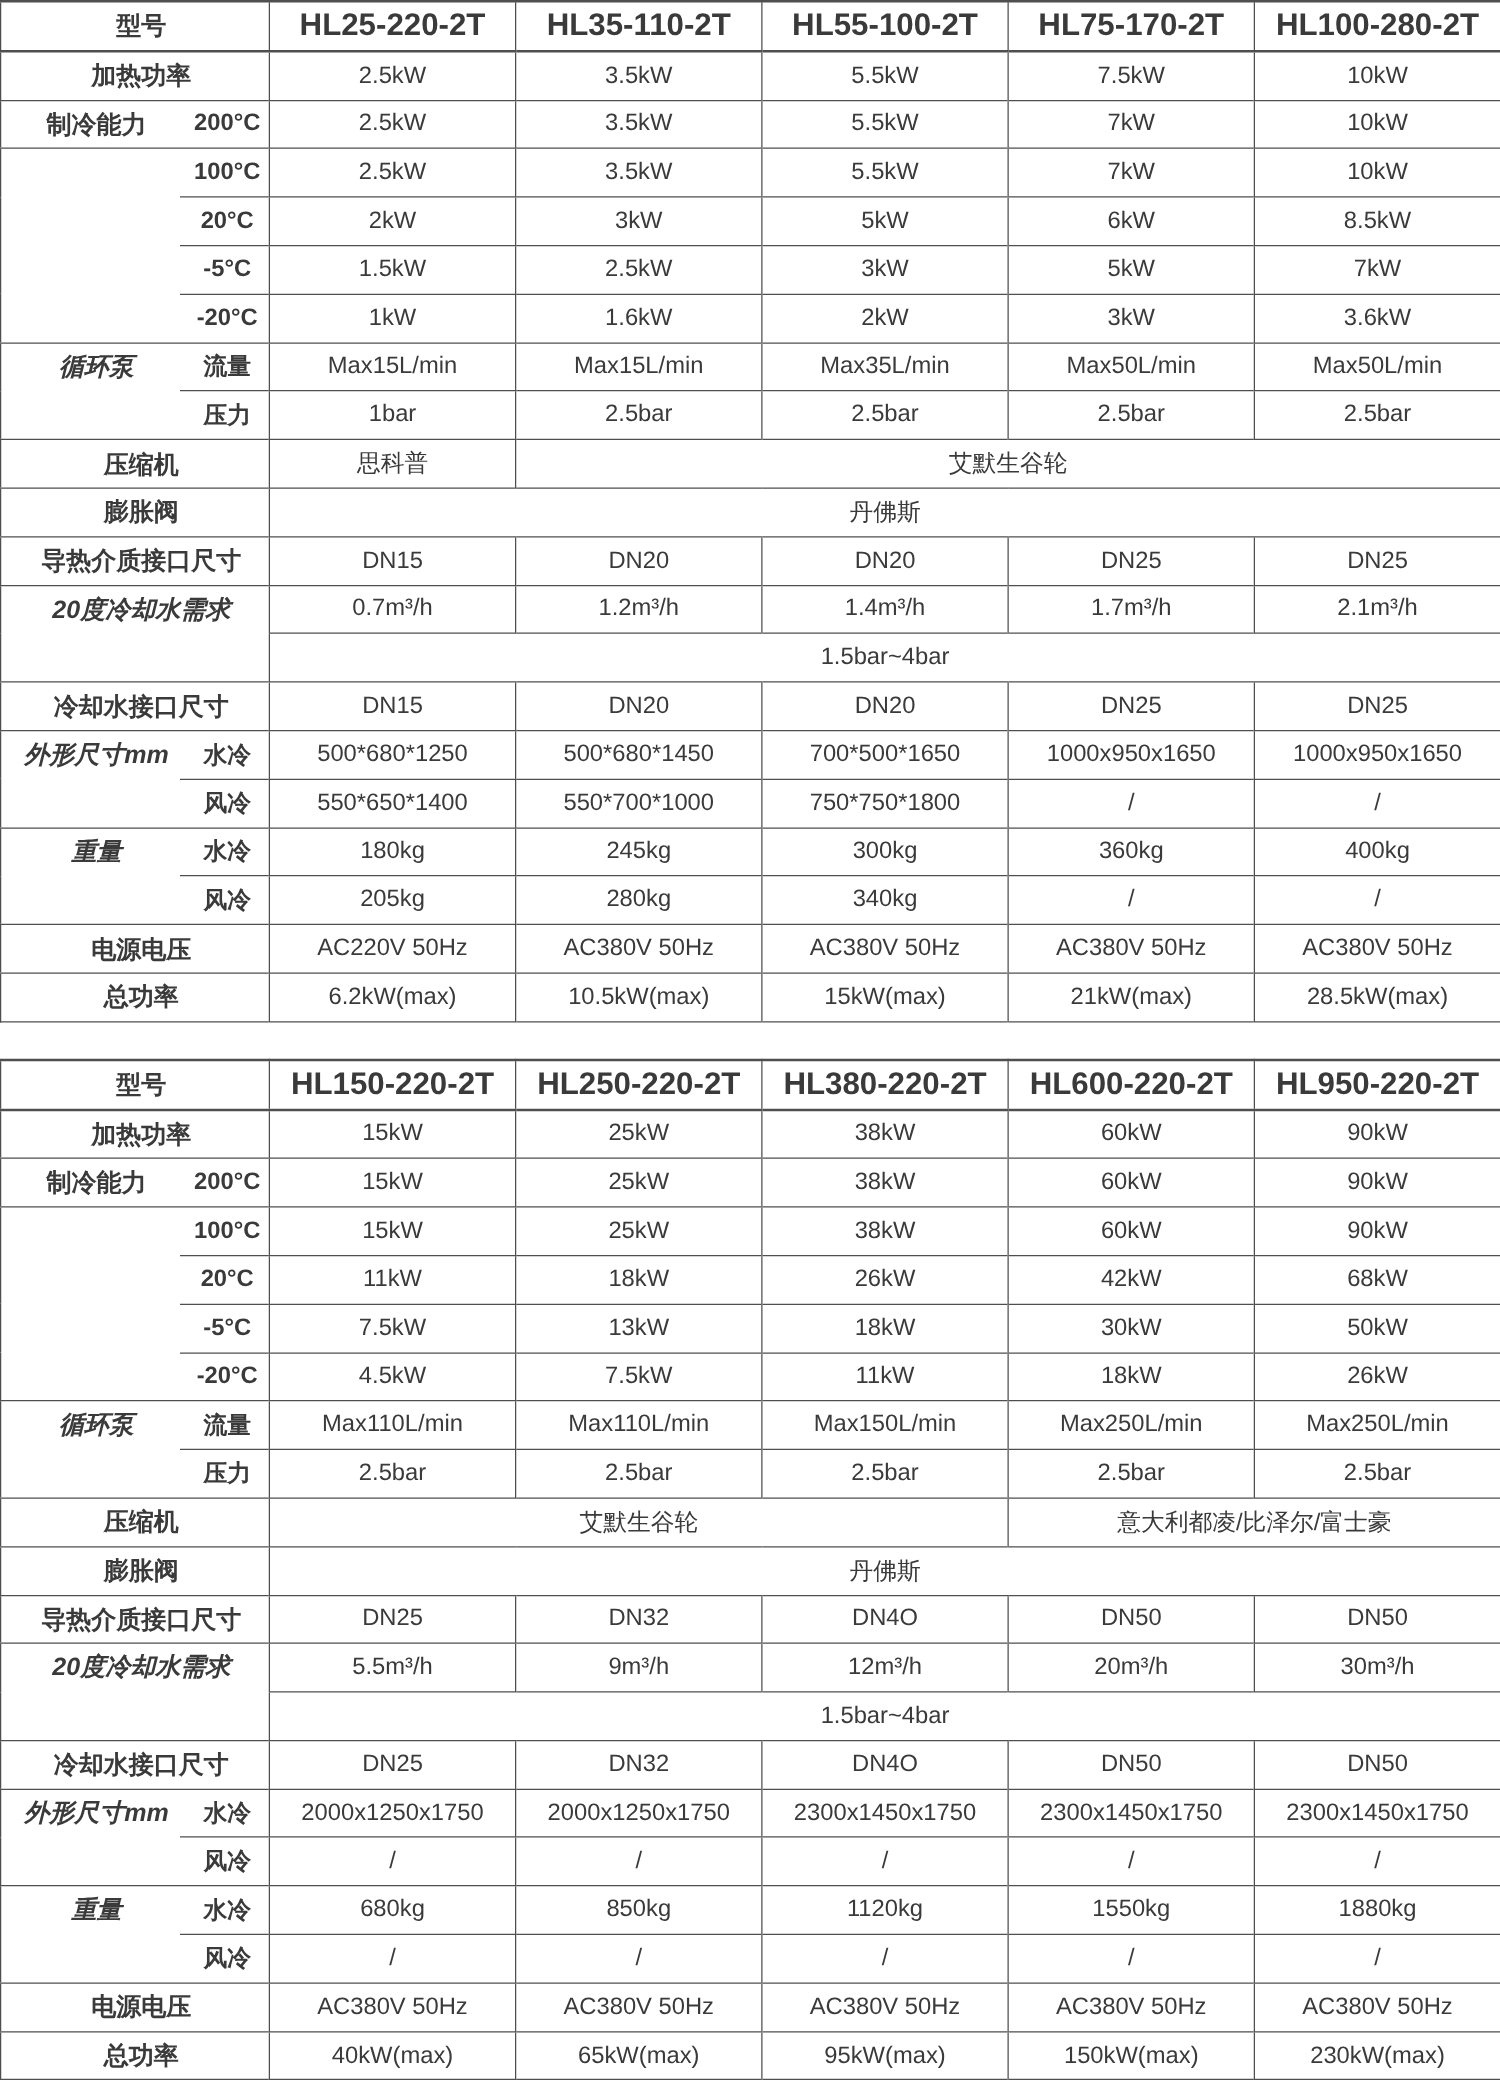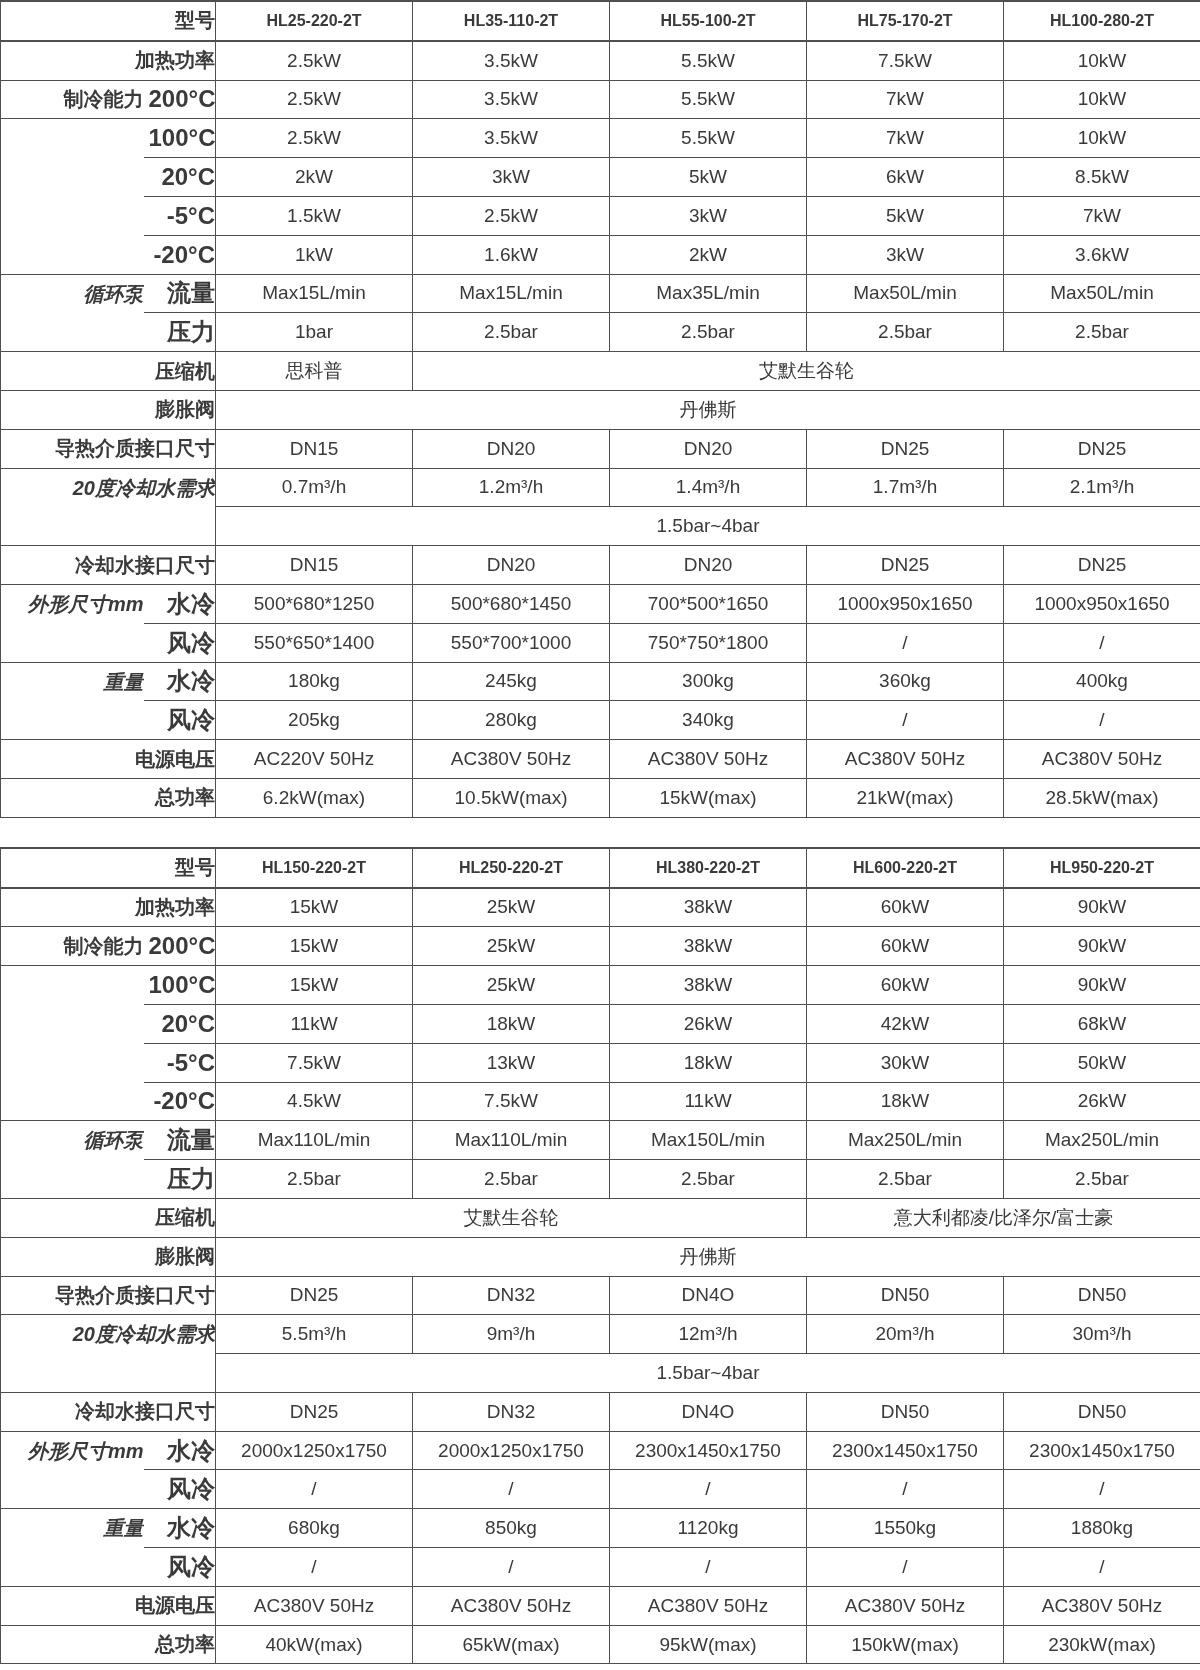--- a/index.html
+++ b/index.html
@@ -14,26 +14,26 @@
   }
   table.spec-table + table.spec-table{margin-top:29px;}
   col.c-main{width:143px;}
   col.c-sub{width:72px;}
   col.c-data{width:197px;}
   td{
     border-top:1px solid #4f4f4f;
     height:37.8px;padding:0;text-align:center;vertical-align:middle;
     font-size:19px;white-space:nowrap;overflow:hidden;
   }
-  td.label{text-align:right;padding-left:10px;font-weight:700;font-size:20px;}
-  td.sublabel{text-align:right;padding-left:5px;font-weight:700;font-size:24px;}
+  td.label{text-align:center;padding-left:10px;font-weight:700;font-size:20px;}
+  td.sublabel{text-align:center;padding-left:5px;font-weight:700;font-size:19px;}
   td.vtop{vertical-align:top;line-height:38px;font-style:italic;}
   td.value{border-left:1px solid #4f4f4f;}
   tr.header-row td{border-bottom:2px solid #4f4f4f;}
-  tr.header-row td.value{font-weight:700;font-size:16px;}
+  tr.header-row td.value{font-weight:700;font-size:25px;}
 </style>
 </head>
 <body>
 
 <div class="page">
 
   <table class="spec-table">
     <colgroup>
       <col class="c-main">
         <col class="c-sub">

